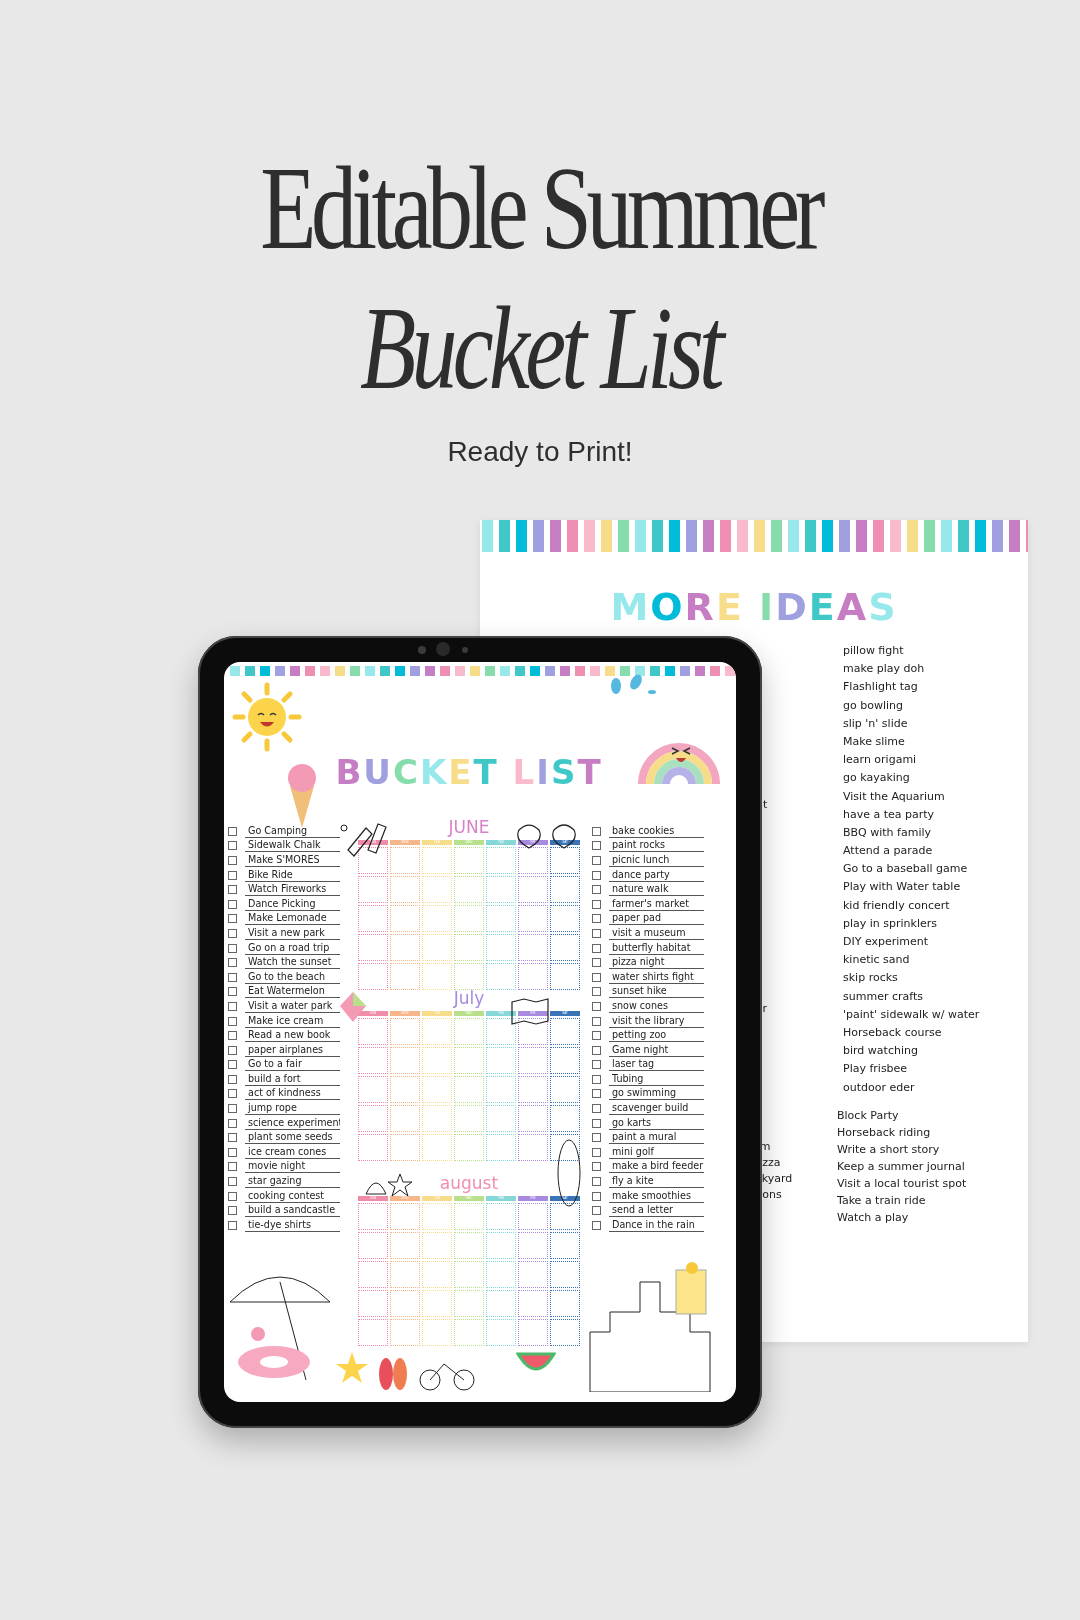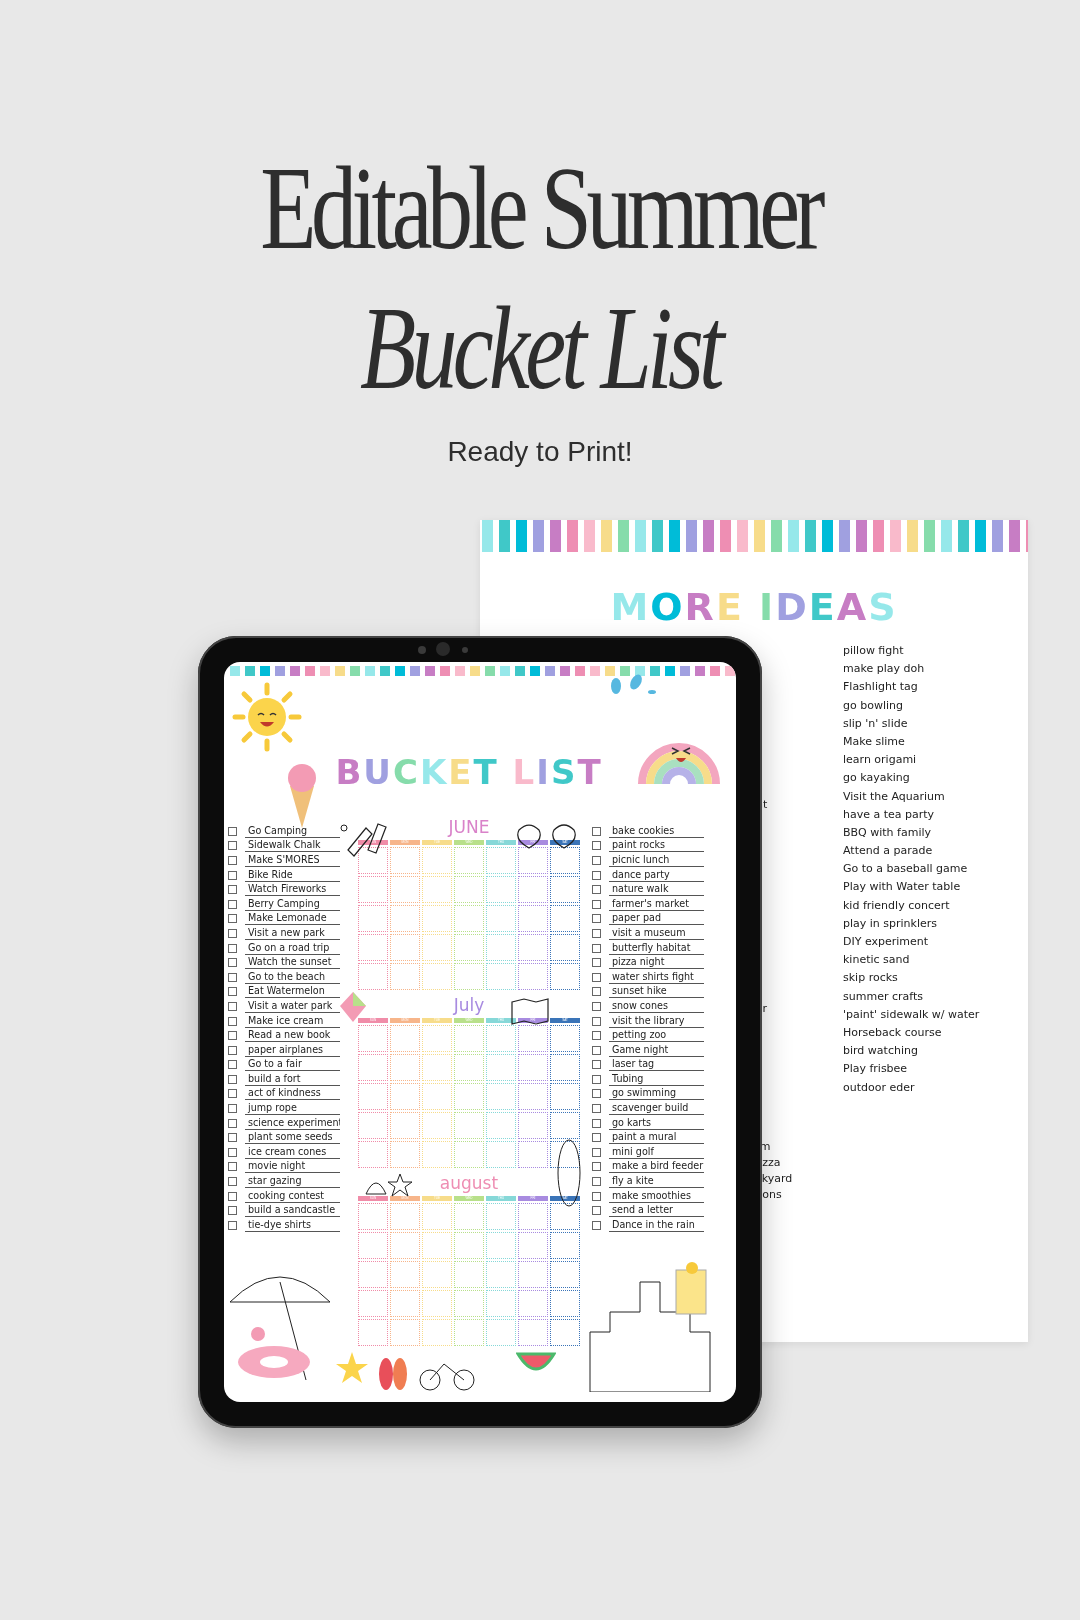--- a/index.html
+++ b/index.html
@@ -164,20 +164,29 @@
       <div class="it">DIY experiment</div>
       <div class="it">kinetic sand</div>
       <div class="it">skip rocks</div>
       <div class="it">summer crafts</div>
       <div class="it">'paint' sidewalk w/ water</div>
       <div class="it">Horseback course</div>
       <div class="it">bird watching</div>
       <div class="it">Play frisbee</div>
       <div class="it">outdoor eder</div>
     </div>
+  <div class="ideas-col c2" id="ideas-b" style="left:357px; top:587px;">
+      <div class="it">Block Party</div>
+      <div class="it">Horseback riding</div>
+      <div class="it">Write a short story</div>
+      <div class="it">Keep a summer journal</div>
+      <div class="it">Visit a local tourist spot</div>
+      <div class="it">Take a train ride</div>
+      <div class="it">Watch a play</div>
+    </div>
 </div>
 <div class="sheet-shade"></div>
 
 <div class="tablet">
   <div class="bezel-edge"></div>
   <div class="cam" style="left:220px; top:10px; width:8px; height:8px;"></div>
   <div class="cam" style="left:238px; top:6px; width:14px; height:14px; background:#2a2a2a;"></div>
   <div class="cam" style="left:264px; top:11px; width:6px; height:6px;"></div>
 
   <div class="screen">
@@ -272,21 +281,21 @@
         <div class="row">
           <span class="cb"></span>
           <span class="txt">Bike Ride</span>
         </div>
         <div class="row">
           <span class="cb"></span>
           <span class="txt">Watch Fireworks</span>
         </div>
         <div class="row">
           <span class="cb"></span>
-          <span class="txt">Berry Camping</span>
+          <span class="txt">Dance Picking</span>
         </div>
         <div class="row">
           <span class="cb"></span>
           <span class="txt">Make Lemonade</span>
         </div>
         <div class="row">
           <span class="cb"></span>
           <span class="txt">Visit a new park</span>
         </div>
         <div class="row">
@@ -527,21 +536,21 @@
           <div style="border-color: rgb(58, 116, 184);"></div>
           <div style="border-color: rgb(240, 140, 168);"></div>
           <div style="border-color: rgb(247, 181, 138);"></div>
           <div style="border-color: rgb(247, 220, 138);"></div>
           <div style="border-color: rgb(184, 224, 138);"></div>
           <div style="border-color: rgb(134, 216, 216);"></div>
           <div style="border-color: rgb(168, 139, 224);"></div>
           <div style="border-color: rgb(58, 116, 184);"></div>
         </div>
       </div>
-    <div class="cal" id="cal-1" style="top:330px;">
+    <div class="cal" id="cal-1" style="top:323px;">
         <div class="month" style="color: rgb(168, 139, 224);">July</div>
         <div class="days">
           <div style="background: rgb(240, 140, 168);">SUN</div>
           <div style="background: rgb(247, 181, 138);">MON</div>
           <div style="background: rgb(247, 220, 138);">TUE</div>
           <div style="background: rgb(184, 224, 138);">WED</div>
           <div style="background: rgb(134, 216, 216);">THU</div>
           <div style="background: rgb(168, 139, 224);">FRI</div>
           <div style="background: rgb(58, 116, 184);">SAT</div>
         </div>

